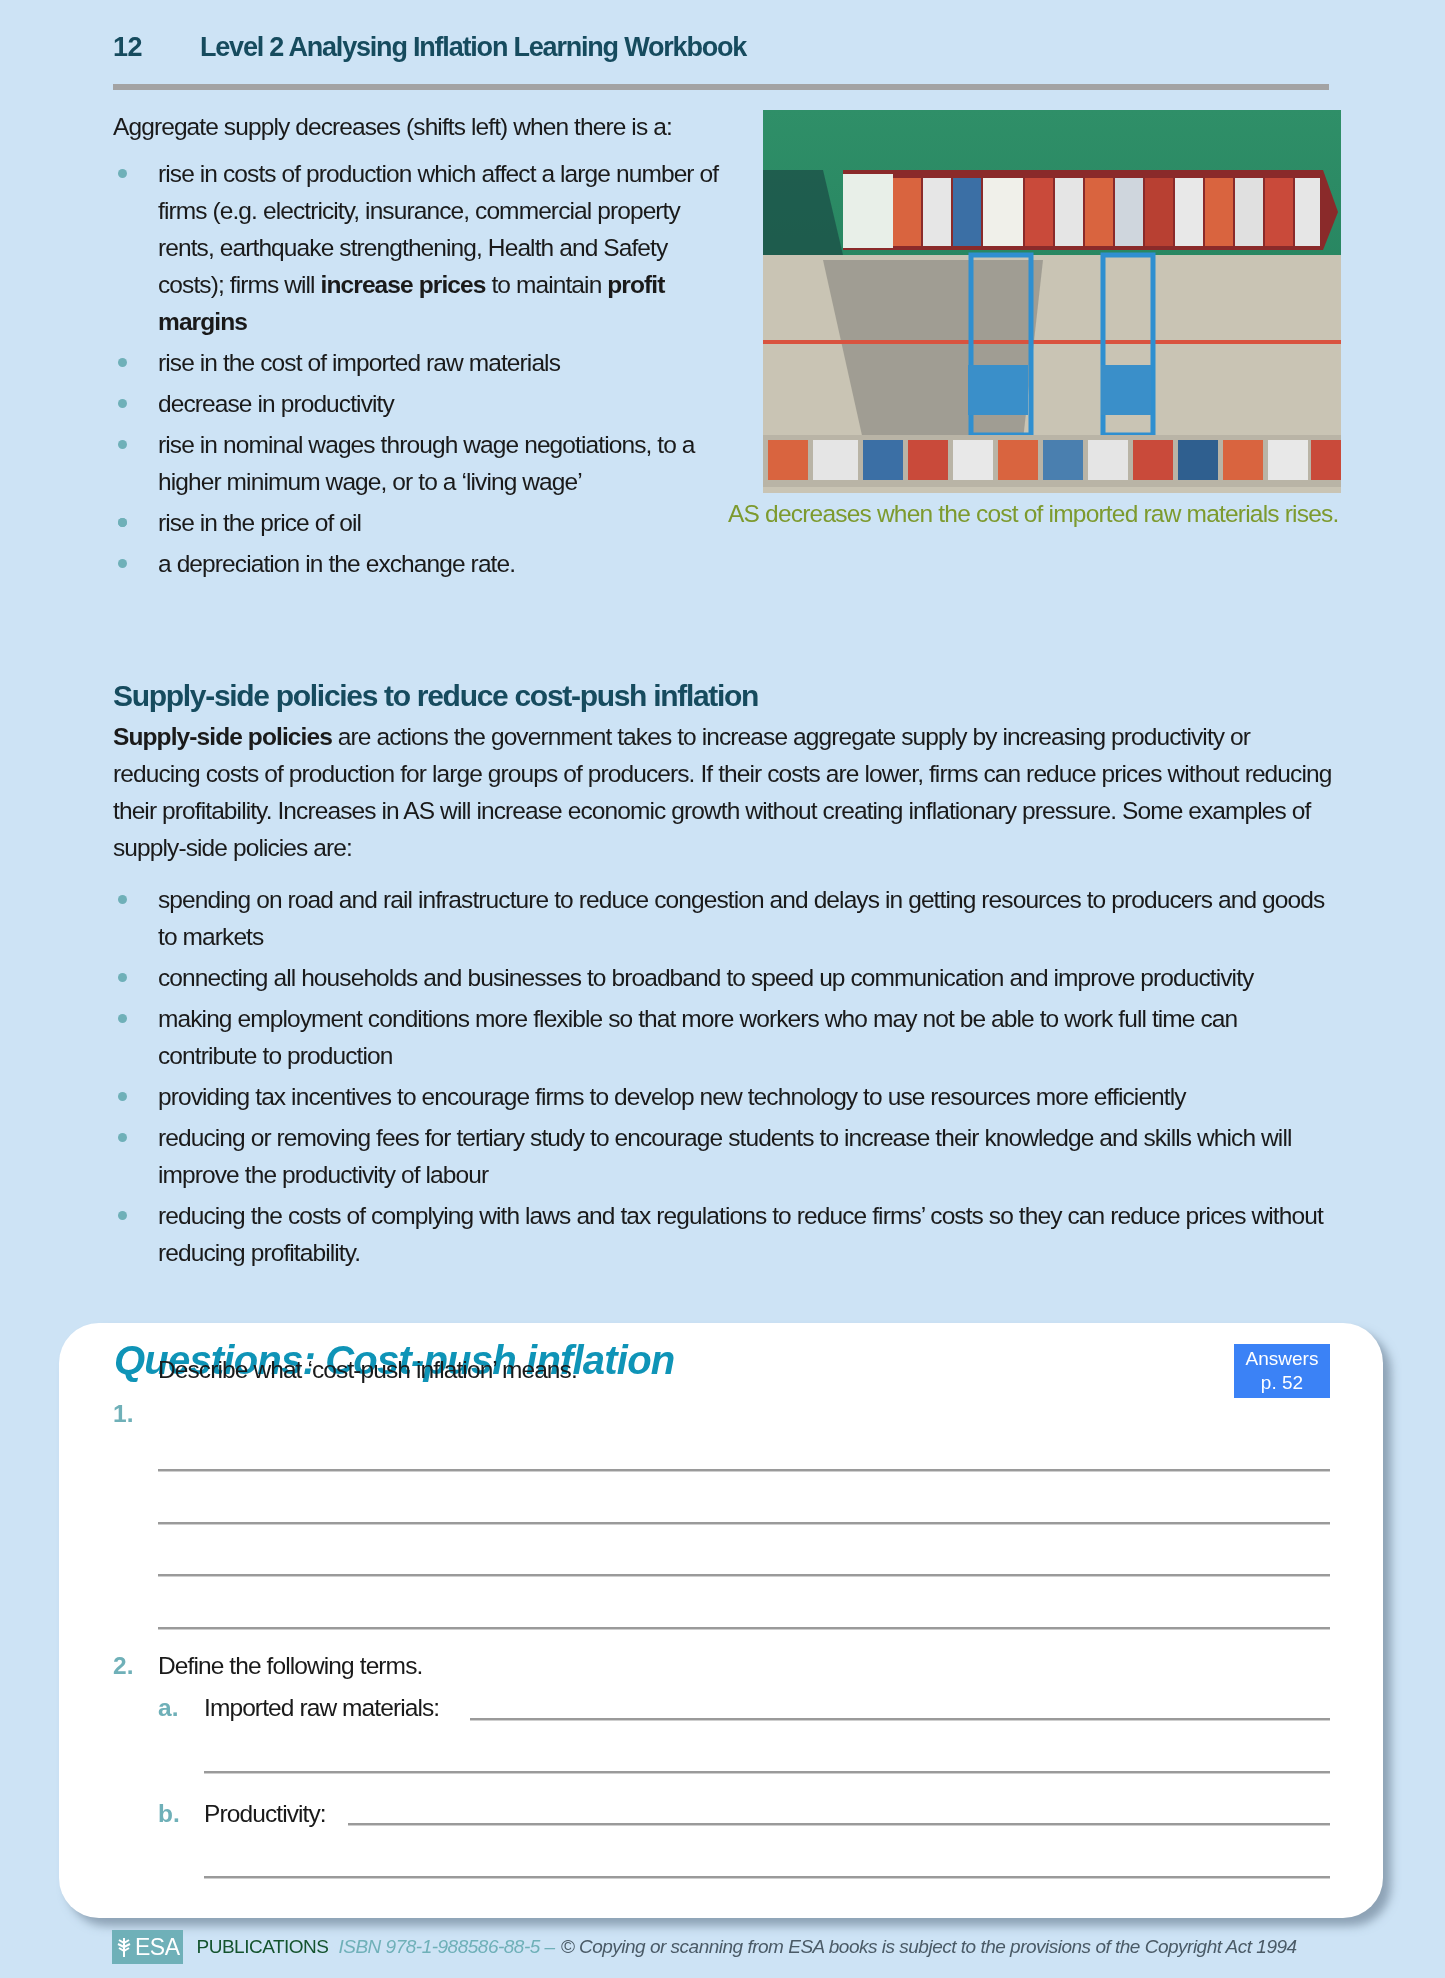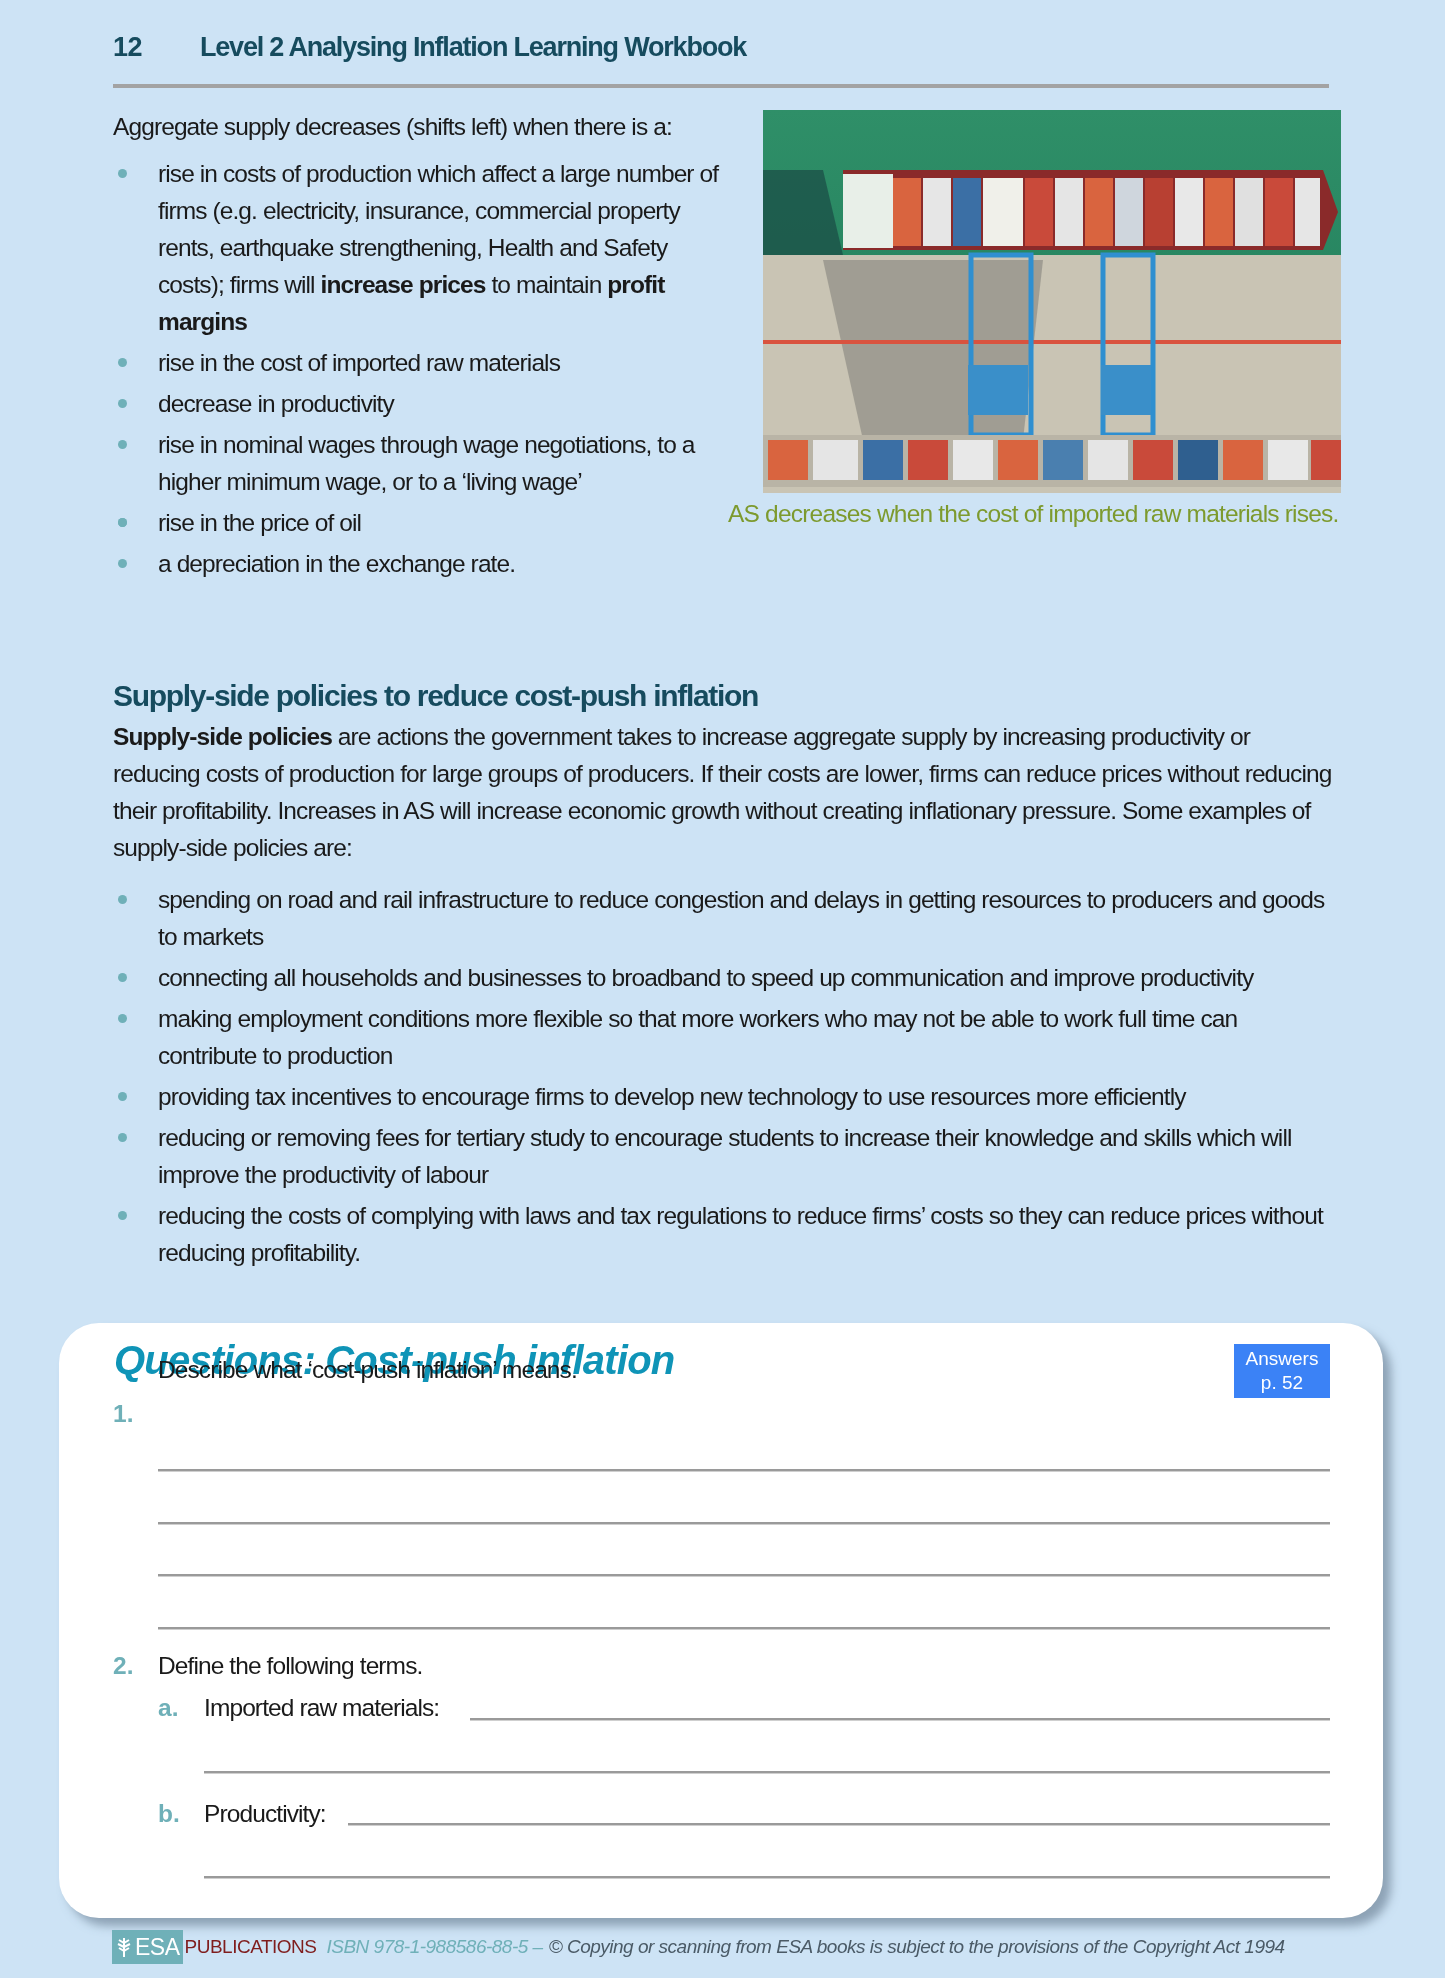--- a/index.html
+++ b/index.html
@@ -1,20 +1,20 @@
 <!DOCTYPE html>
 <html><head>
 <meta charset="utf-8">
 <style>
   html, body { margin:0; padding:0; }
   body {
     width:1445px; height:1978px; background:#cde3f5; position:relative; overflow:hidden;
     font-family:"Liberation Sans", sans-serif; color:#1a1a1a;
   }
-  .hdr { position:absolute; left:113px; top:32px; width:1216px; height:52px; border-bottom:4px solid #a3a3a3; }
+  .hdr { position:absolute; left:113px; top:32px; width:1216px; height:52px; border-bottom:6px solid #a3a3a3; }
   .hdr .pg { position:absolute; left:0; top:0; font-weight:bold; font-size:27px; color:#164b5e; letter-spacing:-0.5px; }
   .hdr .ttl { position:absolute; left:87px; top:0; font-weight:bold; font-size:27px; color:#164b5e; letter-spacing:-1.2px; }
   .body-text { font-size:24.5px; letter-spacing:-0.9px; line-height:37px; }
   .intro { position:absolute; left:113px; top:108px; }
   ul.bul { list-style:none; margin:0; padding:0; position:absolute; }
   ul.bul li { position:relative; padding-left:45px; margin-bottom:4px; }
   ul.bul li .dot { position:absolute; left:5px; top:14px; width:9px; height:9px; border-radius:50%; background:#6fb0b8; }
   .list1 { left:113px; top:155px; width:610px; }
   .photo { position:absolute; left:763px; top:110px; width:578px; height:383px; overflow:hidden; background:#2a8a5e; }
   .caption { position:absolute; left:728px; top:500px; font-size:24.5px; letter-spacing:-0.8px; color:#7d9a2e; }
@@ -26,21 +26,21 @@
           box-shadow:8px 8px 10px rgba(90,110,130,0.55); }
   .qtitle { position:absolute; left:114px; top:1338px; font-size:40px; font-weight:bold; font-style:italic; color:#0f94b7; letter-spacing:-0.8px; }
   .answers { position:absolute; left:1234px; top:1344px; width:96px; height:54px; background:#3b82f6; color:#fff;
              font-size:19px; text-align:center; line-height:24px; padding-top:3px; box-sizing:border-box; }
   .qnum { position:absolute; font-size:24.5px; font-weight:bold; color:#6fb0b8; }
   .qtext { position:absolute; font-size:24.5px; letter-spacing:-0.9px; }
   .line { position:absolute; height:2px; background:#9a9a9a; border-bottom:1px solid #cfcfcf; }
   .footer { position:absolute; left:112px; top:1934px; height:26px; display:flex; align-items:center; font-size:19px; }
   .logo { display:flex; align-items:center; background:#6fb0b8; color:#fff; height:18px; padding:8px 3px; font-size:23px; letter-spacing:-0.5px;text-align:right; }
   .logo svg { margin-right:2px; }
-  .pub { color:#7f1d1d; margin-left:2px; letter-spacing:-0.5px; }
+  .pub { color:#14532d; margin-left:14px; letter-spacing:-0.5px; }
   .isbn { color:#6fb0b8; font-style:italic; margin-left:10px; letter-spacing:-0.5px; }
   .copy { color:#4a5a66; font-style:italic; margin-left:6px; letter-spacing:-0.5px; }
 </style>
 </head>
 <body>
 
 <div class="hdr">
   <span class="pg">12</span>
   <span class="ttl">Level 2 Analysing Inflation Learning Workbook</span>
 </div>

